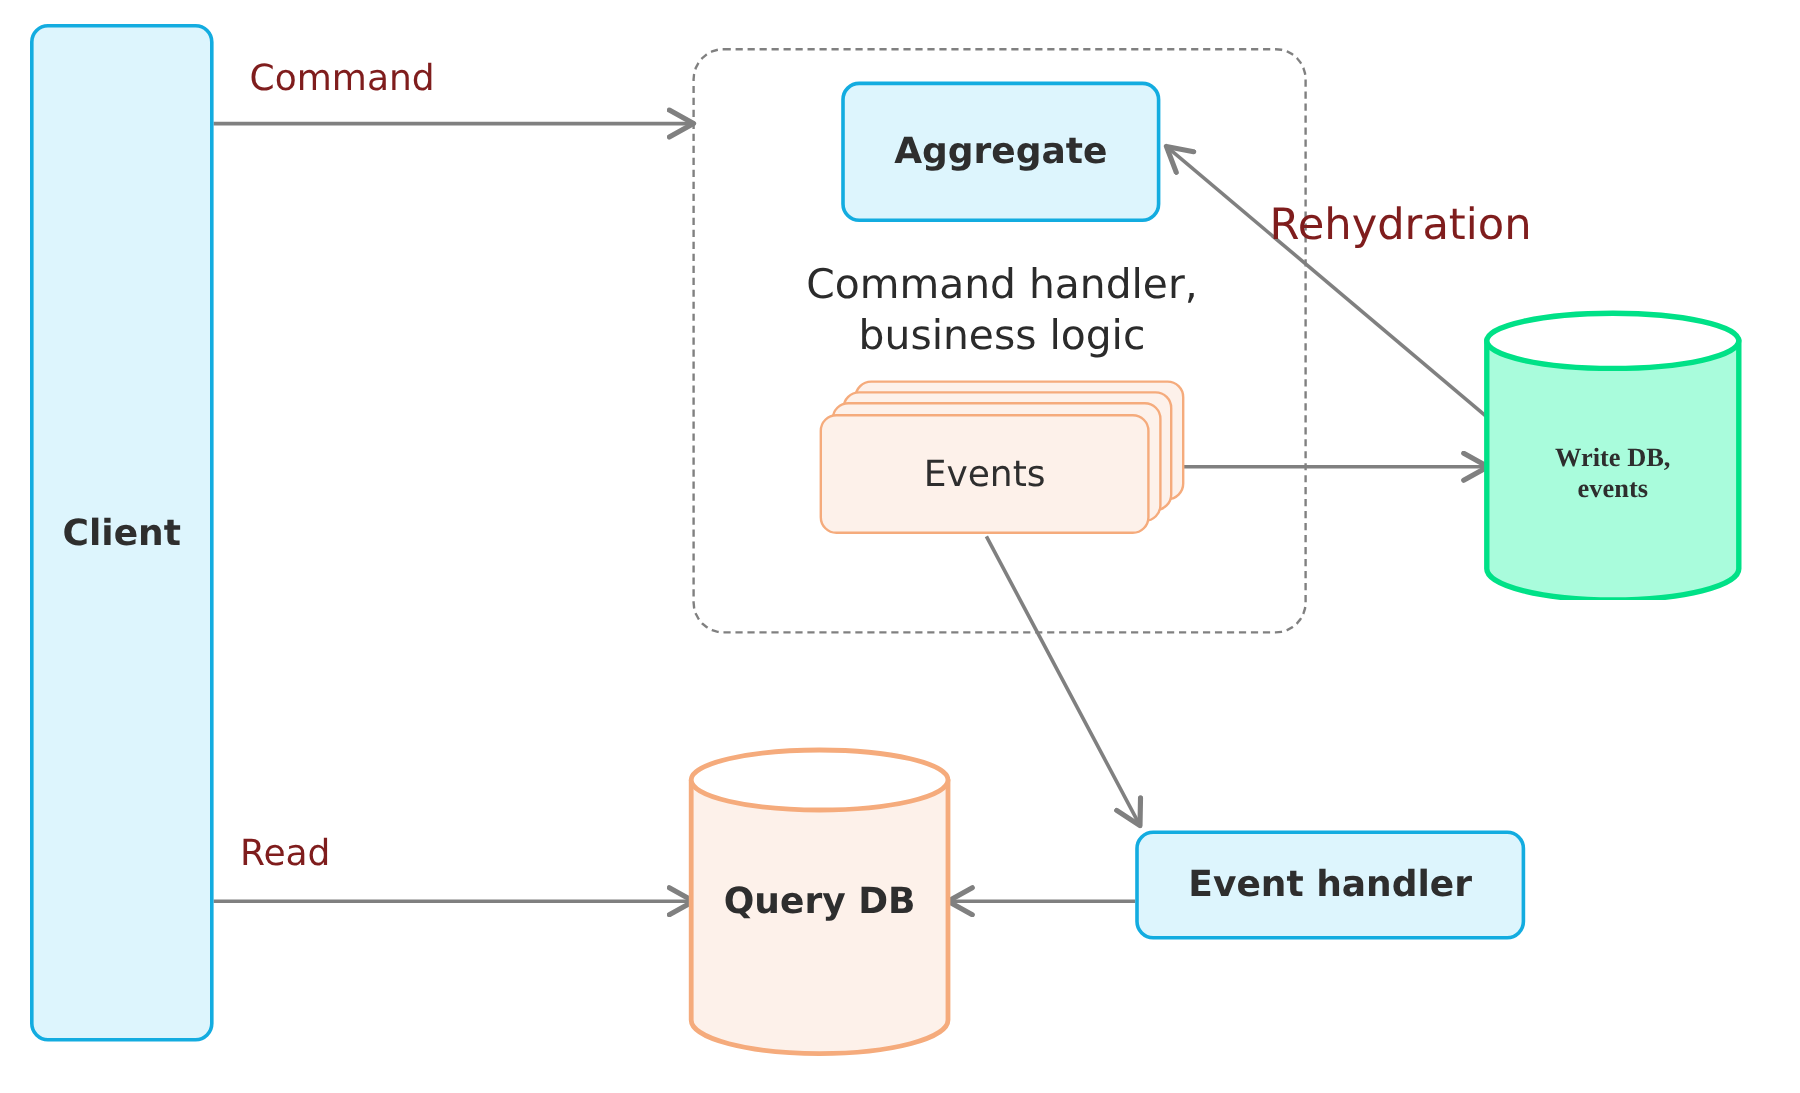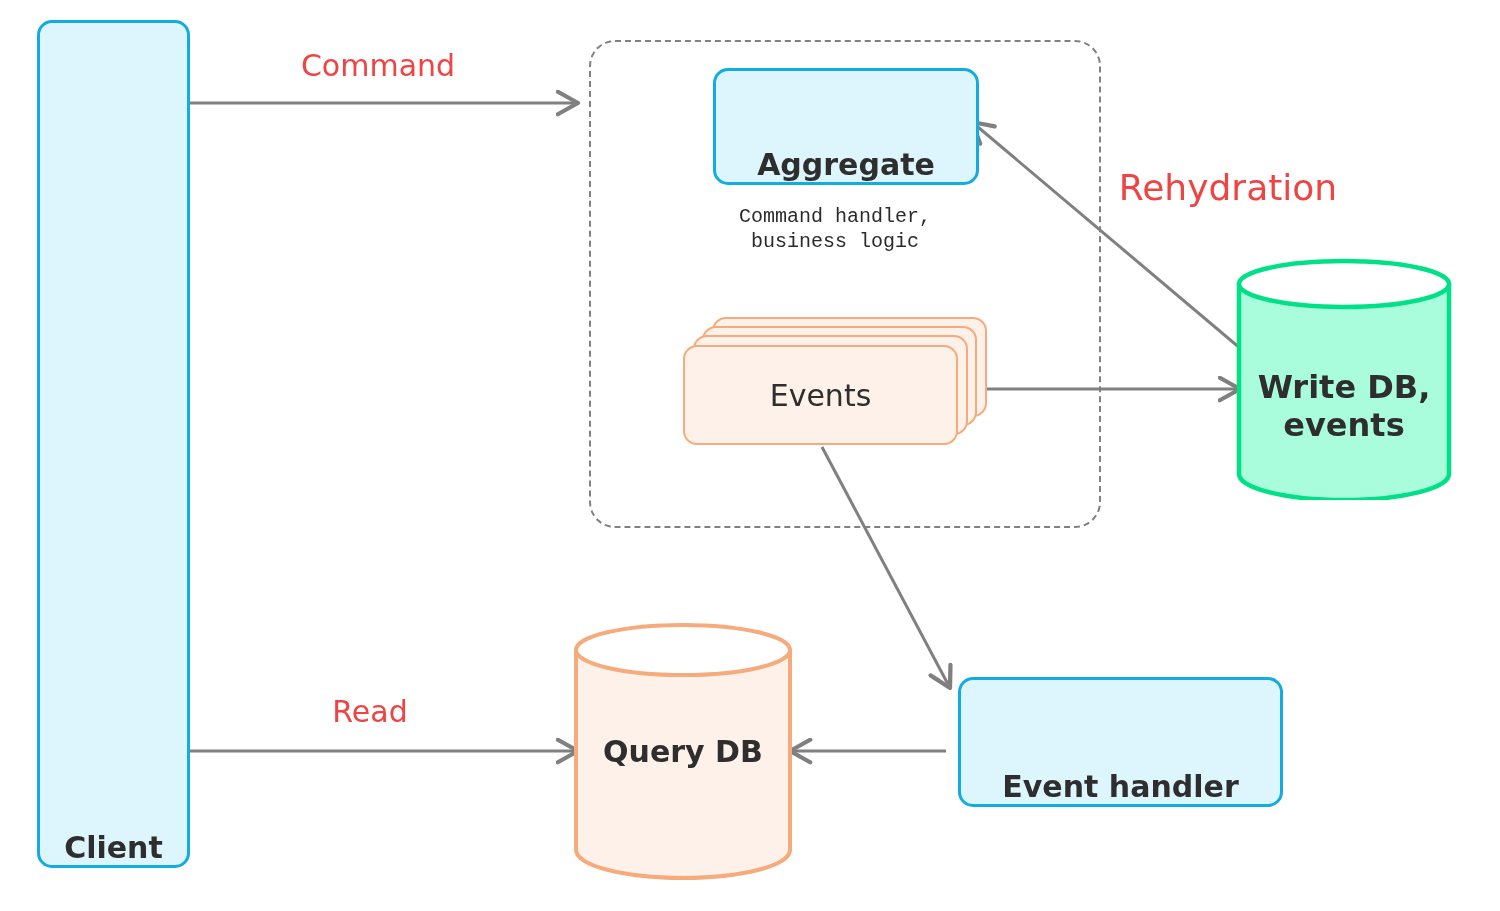--- a/index.html
+++ b/index.html
@@ -23,24 +23,23 @@
     left: 0;
     top: 0;
     width: 1500px;
     height: 911px;
     pointer-events: none;
   }
   .node {
     position: absolute;
     box-sizing: border-box;
     display: flex;
-    align-items: flex-end;
+    align-items: center;
     justify-content: center;
     text-align: center;
-    margin-left: 12px;
   }
 
   
   .dashed-container {
     border: 2.5px dashed #808080;
     border-radius: 26px;
     background: transparent;
   }
 
   
@@ -88,22 +87,21 @@
   
   .text-label {
     position: absolute;
     color: #2b2b2b;
     white-space: pre-line;
     text-align: center;
     line-height: 1.25;
   }
   .edge-label {
     position: absolute;
-    color: #ef4444;
-    text-align: center;
+    color: #7f1d1d;
     white-space: nowrap;
   }
 </style>
 </head>
 <body>
 
 <div id="diagram-root">
 
   <svg id="edge-layer" viewBox="0 0 1500 911" width="1500" height="911" xmlns="http://www.w3.org/2000/svg">
     <defs>
@@ -140,50 +138,50 @@
   <div class="node box-blue" style="left:25px; top:20px; width:153px; height:848px; font-size:30px;">
     <span>Client</span>
   </div>
 
   <div class="node dashed-container" style="left:577px; top:40px; width:512px; height:488px;"></div>
 
   <div class="node box-blue" style="left:701px; top:68px; width:266px; height:117px; font-size:30px;">
     <span>Aggregate</span>
   </div>
 
-  <div class="text-label" style="left:620px; top:204px; width:430px; font-size:20px;font-family:Liberation Mono, monospace;">Command handler,
+  <div class="text-label" style="left:620px; top:216px; width:430px; font-size:34px;">Command handler,
 business logic</div>
 
   <div class="stack-wrap" style="left:683px; top:317px; width:310px; height:132px;">
     <div class="stack-card" style="left:29px; top:0px;  width:275px; height:100px;"></div>
     <div class="stack-card" style="left:19px; top:9px;  width:275px; height:100px;"></div>
     <div class="stack-card" style="left:10px; top:18px; width:275px; height:100px;"></div>
     <div class="stack-card front" style="left:0px; top:28px; width:275px; height:100px; font-size:30px;">
       <span>Events</span>
     </div>
   </div>
 
   <div class="cylinder" style="left:1236px; top:258px; width:216px; height:242px;">
     <svg width="216" height="242" viewBox="0 0 216 242" xmlns="http://www.w3.org/2000/svg">
       <path d="M 3 26 L 3 216 A 105 26 0 0 0 213 216 L 213 26 Z" fill="#a9fcdc" stroke="#00e187" stroke-width="4.5" stroke-linejoin="round"></path>
       <ellipse cx="108" cy="26" rx="105" ry="23" fill="#ffffff" stroke="#00e187" stroke-width="4.5"></ellipse>
     </svg>
-    <div class="cyl-label" style="top:110px; font-size:32px; white-space:pre-line;">Write DB,
+    <div class="cyl-label" style="top:110px; font-size:22px; white-space:pre-line;font-family:Liberation Serif, serif;">Write DB,
 events</div>
   </div>
 
   <div class="cylinder" style="left:573px; top:622px; width:220px; height:258px;">
     <svg width="220" height="258" viewBox="0 0 220 258" xmlns="http://www.w3.org/2000/svg">
       <path d="M 3 28 L 3 228 A 107 28 0 0 0 217 228 L 217 28 Z" fill="#fdf1ea" stroke="#f5ab7c" stroke-width="4" stroke-linejoin="round"></path>
       <ellipse cx="110" cy="28" rx="107" ry="25" fill="#ffffff" stroke="#f5ab7c" stroke-width="4"></ellipse>
     </svg>
     <div class="cyl-label" style="top:112px; font-size:30px;">Query DB</div>
   </div>
 
-  <div class="node box-blue" style="left:946px; top:677px; width:325px; height:130px; font-size:30px;">
+  <div class="node box-blue" style="left:946px; top:692px; width:325px; height:91px; font-size:30px;">
     <span>Event handler</span>
   </div>
 
   <div class="edge-label" style="left:208px; top:48px; width:340px; font-size:30px;">Command</div>
 
   <div class="edge-label" style="left:1058px; top:167px; width:340px; font-size:36px;">Rehydration</div>
 
   <div class="edge-label" style="left:200px; top:694px; width:340px; font-size:30px;">Read</div>
 
 </div>

